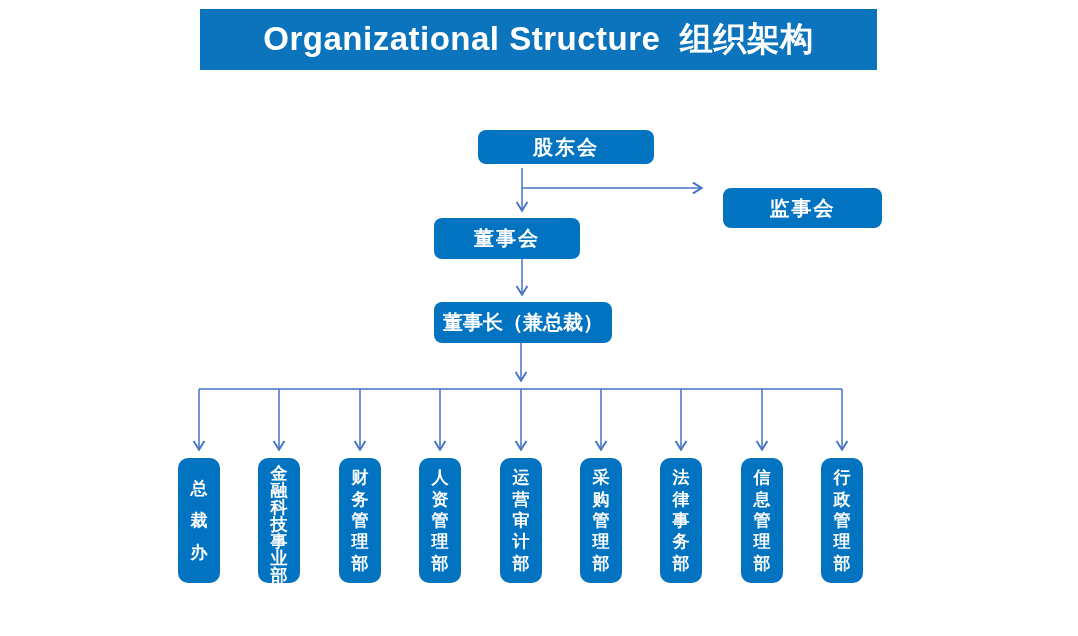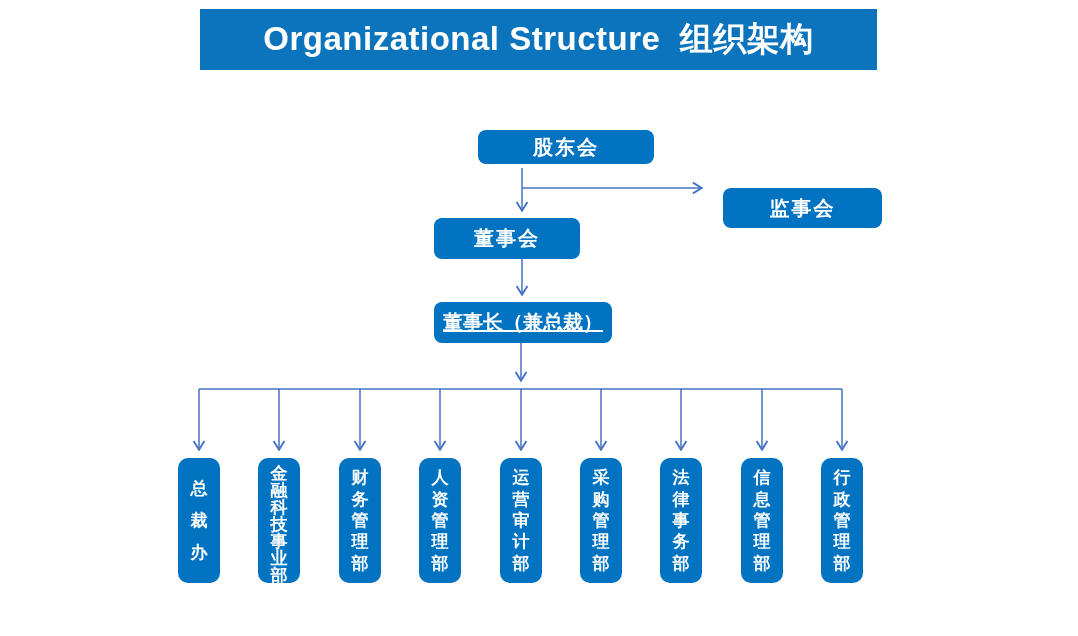--- a/index.html
+++ b/index.html
@@ -42,21 +42,21 @@
     display: flex;
     align-items: center;
     justify-content: center;
     font-size: 20px;
     font-weight: bold;
     letter-spacing: 2px;
   }
   .node-shareholders { left: 434px; top: 130px; width: 176px; height: 34px; margin-left: 44px; }
   .node-supervisory  { left: 710px; top: 188px; width: 159px; height: 40px; margin-left: 13px; }
   .node-board        { left: 434px; top: 218px; width: 146px; height: 41px; }
-  .node-chairman     { left: 434px; top: 302px; width: 178px; height: 41px; letter-spacing: 0; text-decoration: underline; }
+  .node-chairman     { left: 434px; top: 302px; width: 178px; height: 41px; letter-spacing: 0; }
   .connector-svg {
     position: absolute;
     left: 0; top: 0;
     width: 1078px; height: 636px;
     pointer-events: none;
   }
   .dept-box {
     position: absolute;
     top: 458px;
     width: 42px;

